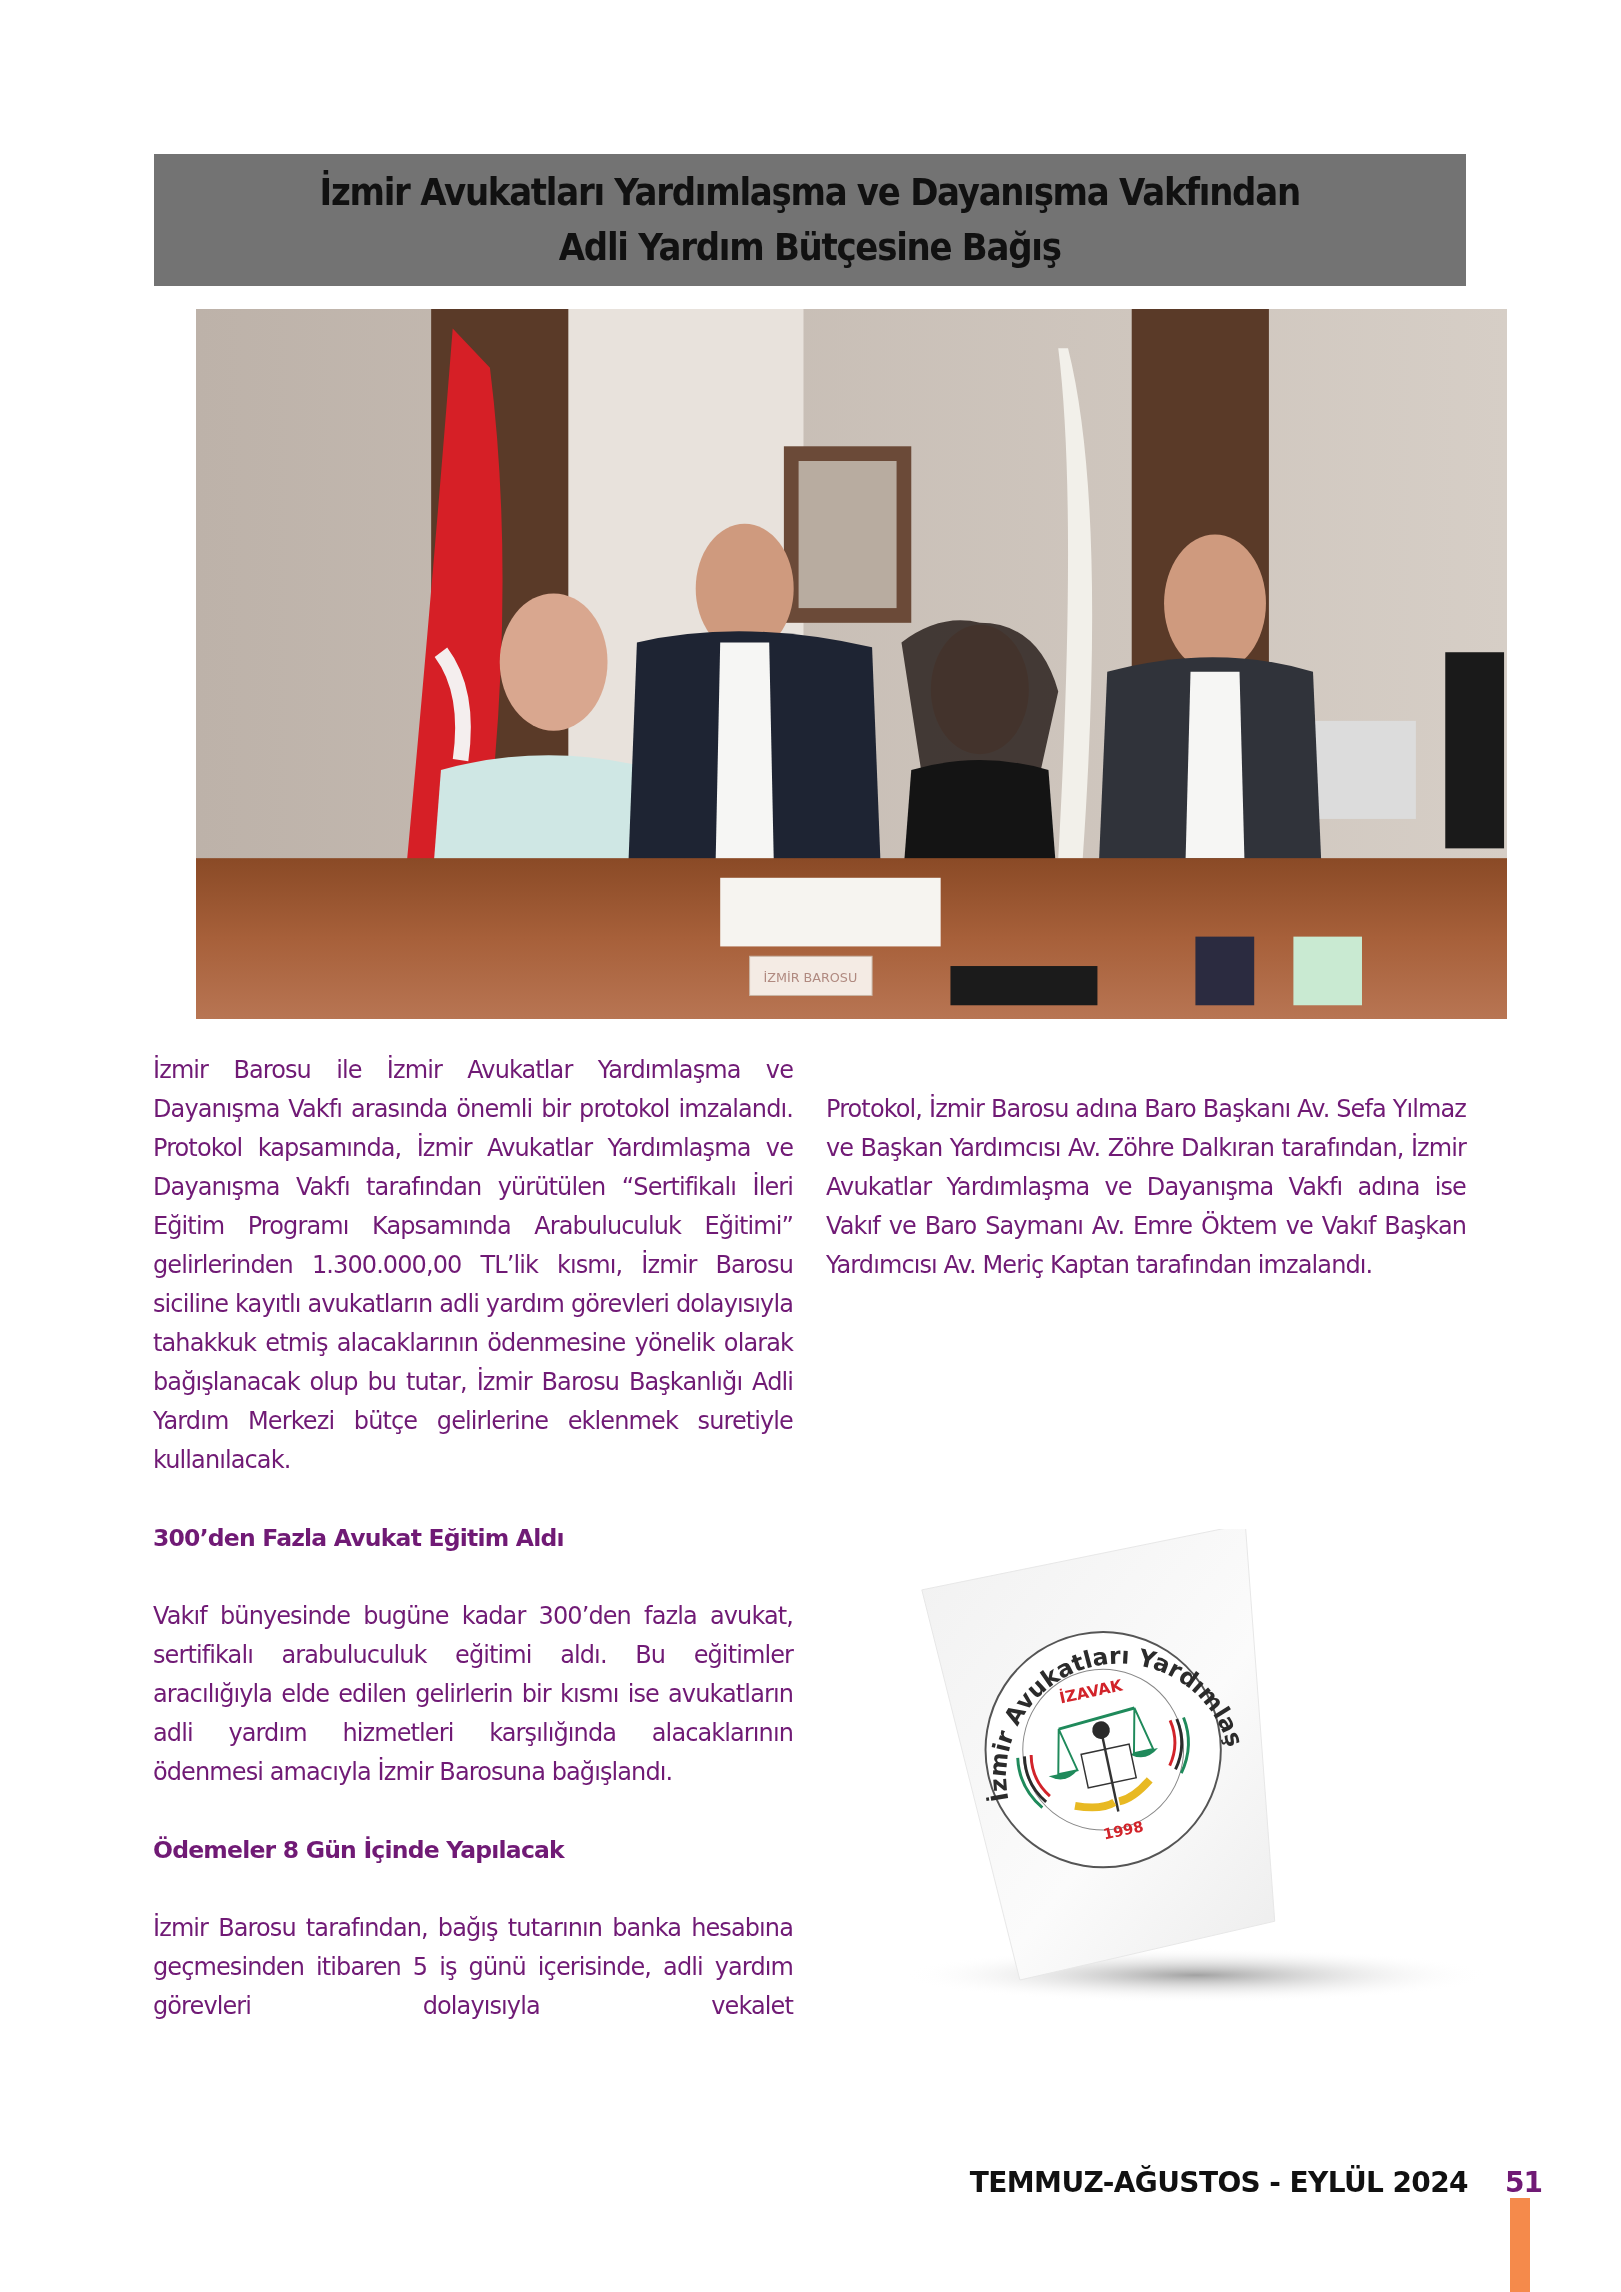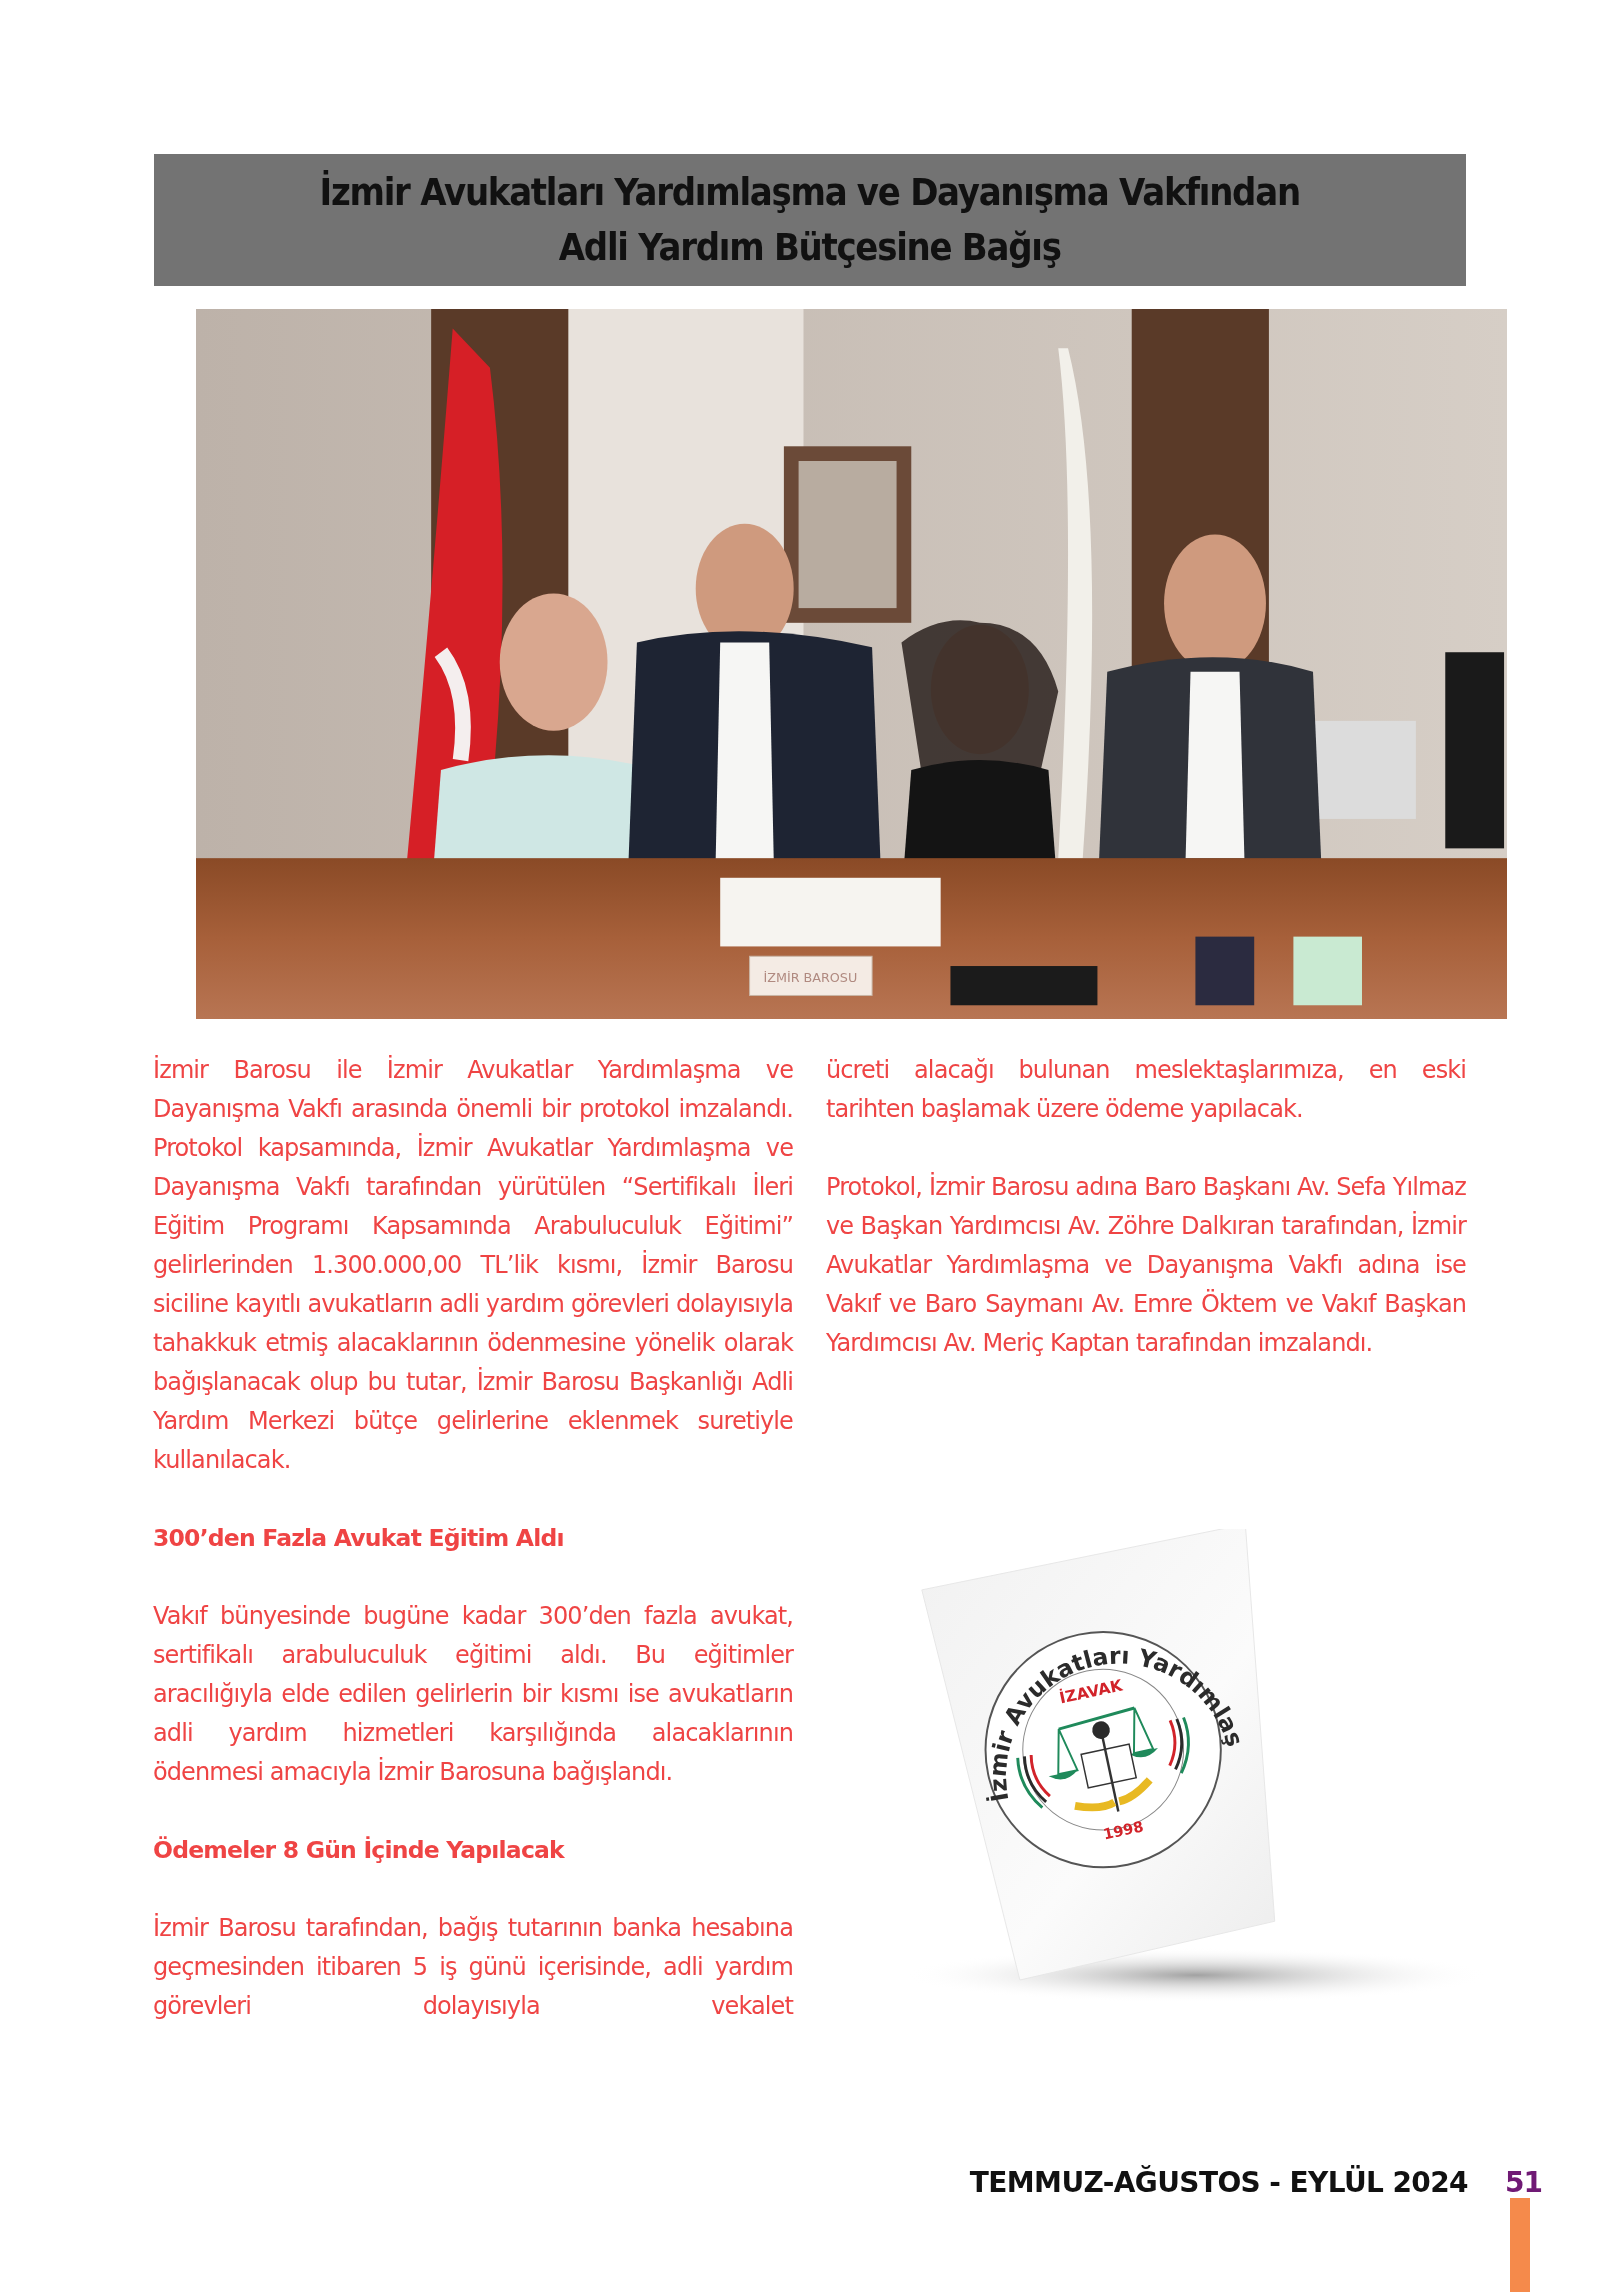--- a/index.html
+++ b/index.html
@@ -9,21 +9,21 @@
   .title-bar { position: absolute; left: 154px; top: 154px; width: 1312px; height: 132px;
                background: #737373; display: flex; flex-direction: column; align-items: center;
                justify-content: center; }
   .title-line { font-family: "DejaVu Sans", sans-serif; font-weight: bold; font-size: 37px;
                 letter-spacing: -1.4px; line-height: 55px; color: #111; transform: scaleX(0.92); }
 
   .photo { position: absolute; left: 155px; top: 309px; width: 1311px; height: 710px; overflow: hidden; background: #c7bdb4; margin-left: 41px; }
   .photo svg { display: block; width: 100%; height: 100%; }
 
   .col { position: absolute; width: 640px; font-family: "DejaVu Sans", sans-serif;
-         font-size: 24px; line-height: 39px; letter-spacing: -0.9px; color: #ef4444; }
+         font-size: 24px; line-height: 39px; letter-spacing: -0.9px; color: #701a75; }
   .col p { margin: 0; text-align: justify; text-align-last: left; }
   .col-left { left: 153px; top: 1051px; }
   .col-right { left: 826px; top: 1051px; }
   .subhead { font-weight: bold; font-size: 23.5px; letter-spacing: -0.8px; margin: 0; line-height: 39px; }
   .gap { height: 39px; }
 
   .brochure { position: absolute; left: 863px; top: 1529px; width: 647px; height: 608px; }
   .brochure svg { width: 100%; height: 100%; display: block; }
 
   .footer-issue { position: absolute; right: 153px; top: 2166px; font-family: "DejaVu Sans", sans-serif;
@@ -96,21 +96,20 @@
   <h3 class="subhead">300’den Fazla Avukat Eğitim Aldı</h3>
   <div class="gap"></div>
   <p>Vakıf bünyesinde bugüne kadar 300’den fazla avukat, sertifikalı arabuluculuk eğitimi aldı. Bu eğitimler aracılığıyla elde edilen gelirlerin bir kısmı ise avukatların adli yardım hizmetleri karşılığında alacaklarının ödenmesi amacıyla İzmir Barosuna bağışlandı.</p>
   <div class="gap"></div>
   <h3 class="subhead">Ödemeler 8 Gün İçinde Yapılacak</h3>
   <div class="gap"></div>
   <p style="text-align-last: justify;">İzmir Barosu tarafından, bağış tutarının banka hesabına geçmesinden itibaren 5 iş günü içerisinde, adli yardım görevleri dolayısıyla vekalet</p>
 </div>
 
 <div class="col col-right">
-  <p>ücreti alacağı bulunan meslektaşlarımıza, en eski tarihten başlamak üzere ödeme yapılacak.</p>
   <div class="gap"></div>
   <p>Protokol, İzmir Barosu adına Baro Başkanı Av. Sefa Yılmaz ve Başkan Yardımcısı Av. Zöhre Dalkıran tarafından, İzmir Avukatlar Yardımlaşma ve Dayanışma Vakfı adına ise Vakıf ve Baro Saymanı Av. Emre Öktem ve Vakıf Başkan Yardımcısı Av. Meriç Kaptan tarafından imzalandı.</p>
 </div>
 
 <div class="brochure">
   <svg viewBox="0 0 660 620">
     <defs>
       <radialGradient id="shadow" cx="0.5" cy="0.5" r="0.5">
         <stop offset="0" stop-color="#555" stop-opacity="0.55"></stop>
           <stop offset="1" stop-color="#fff" stop-opacity="0"></stop>

